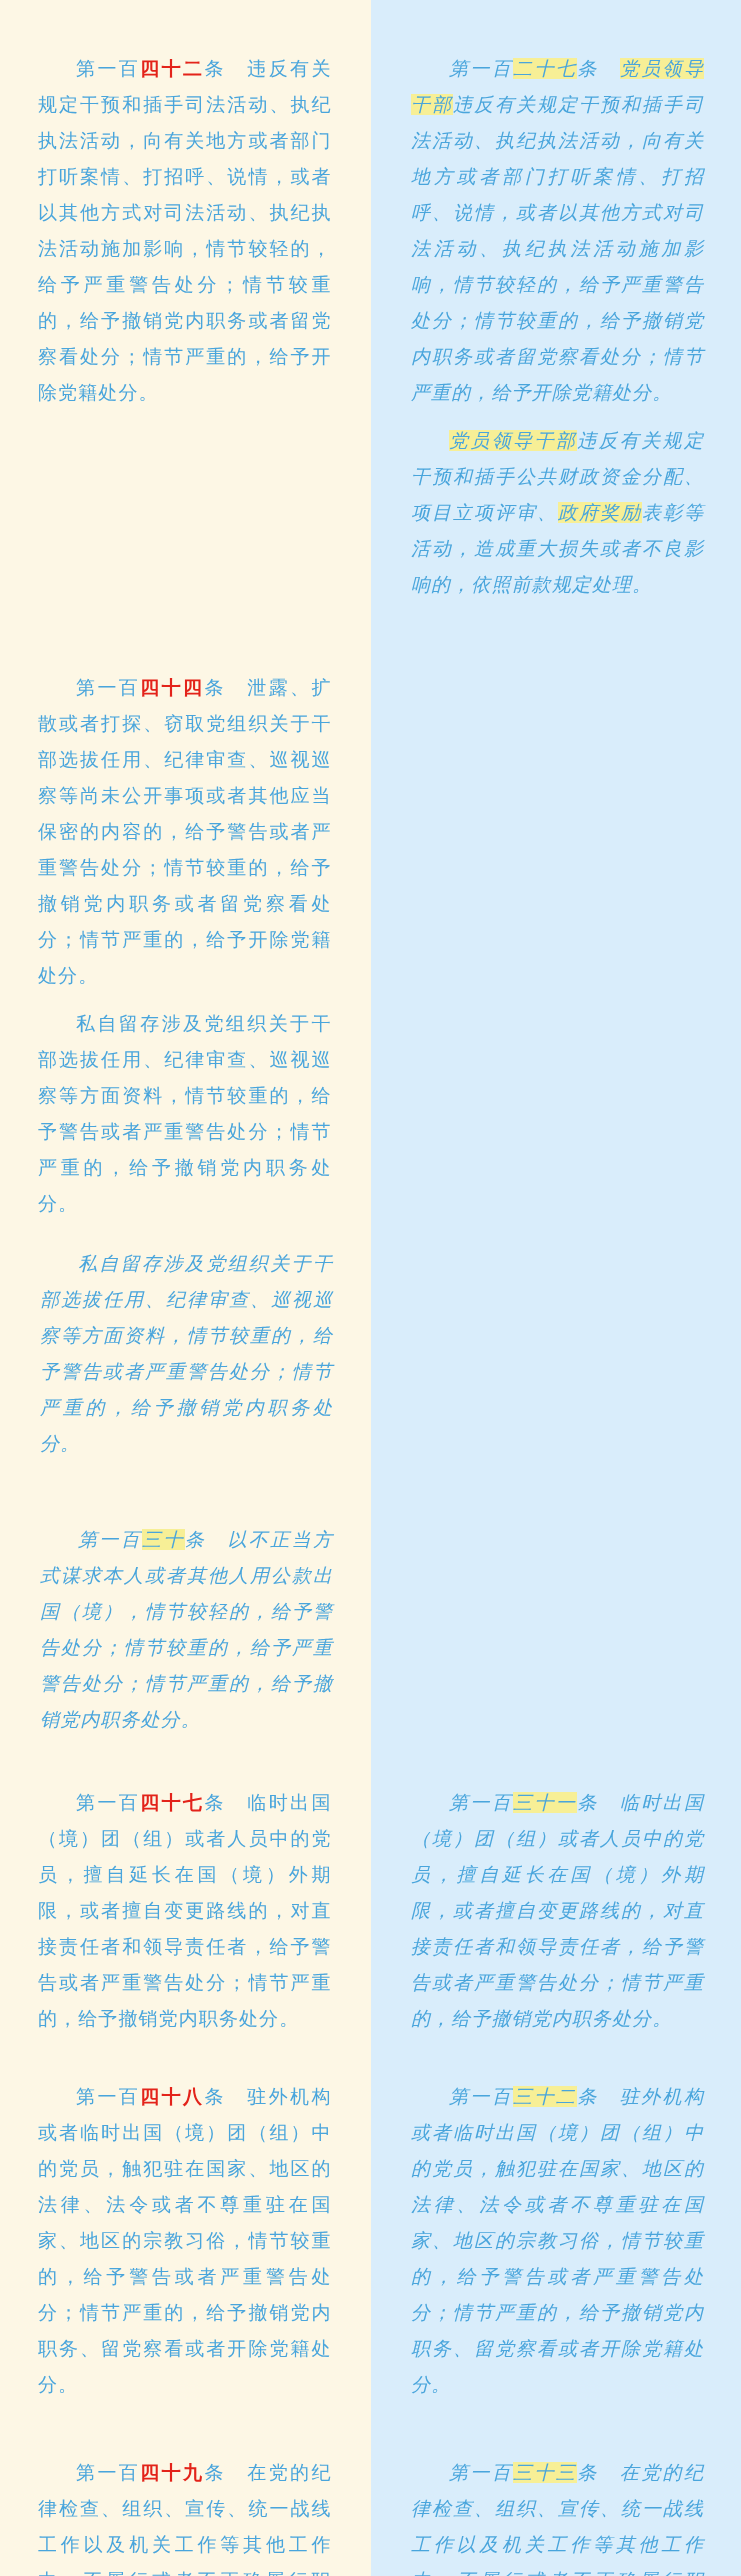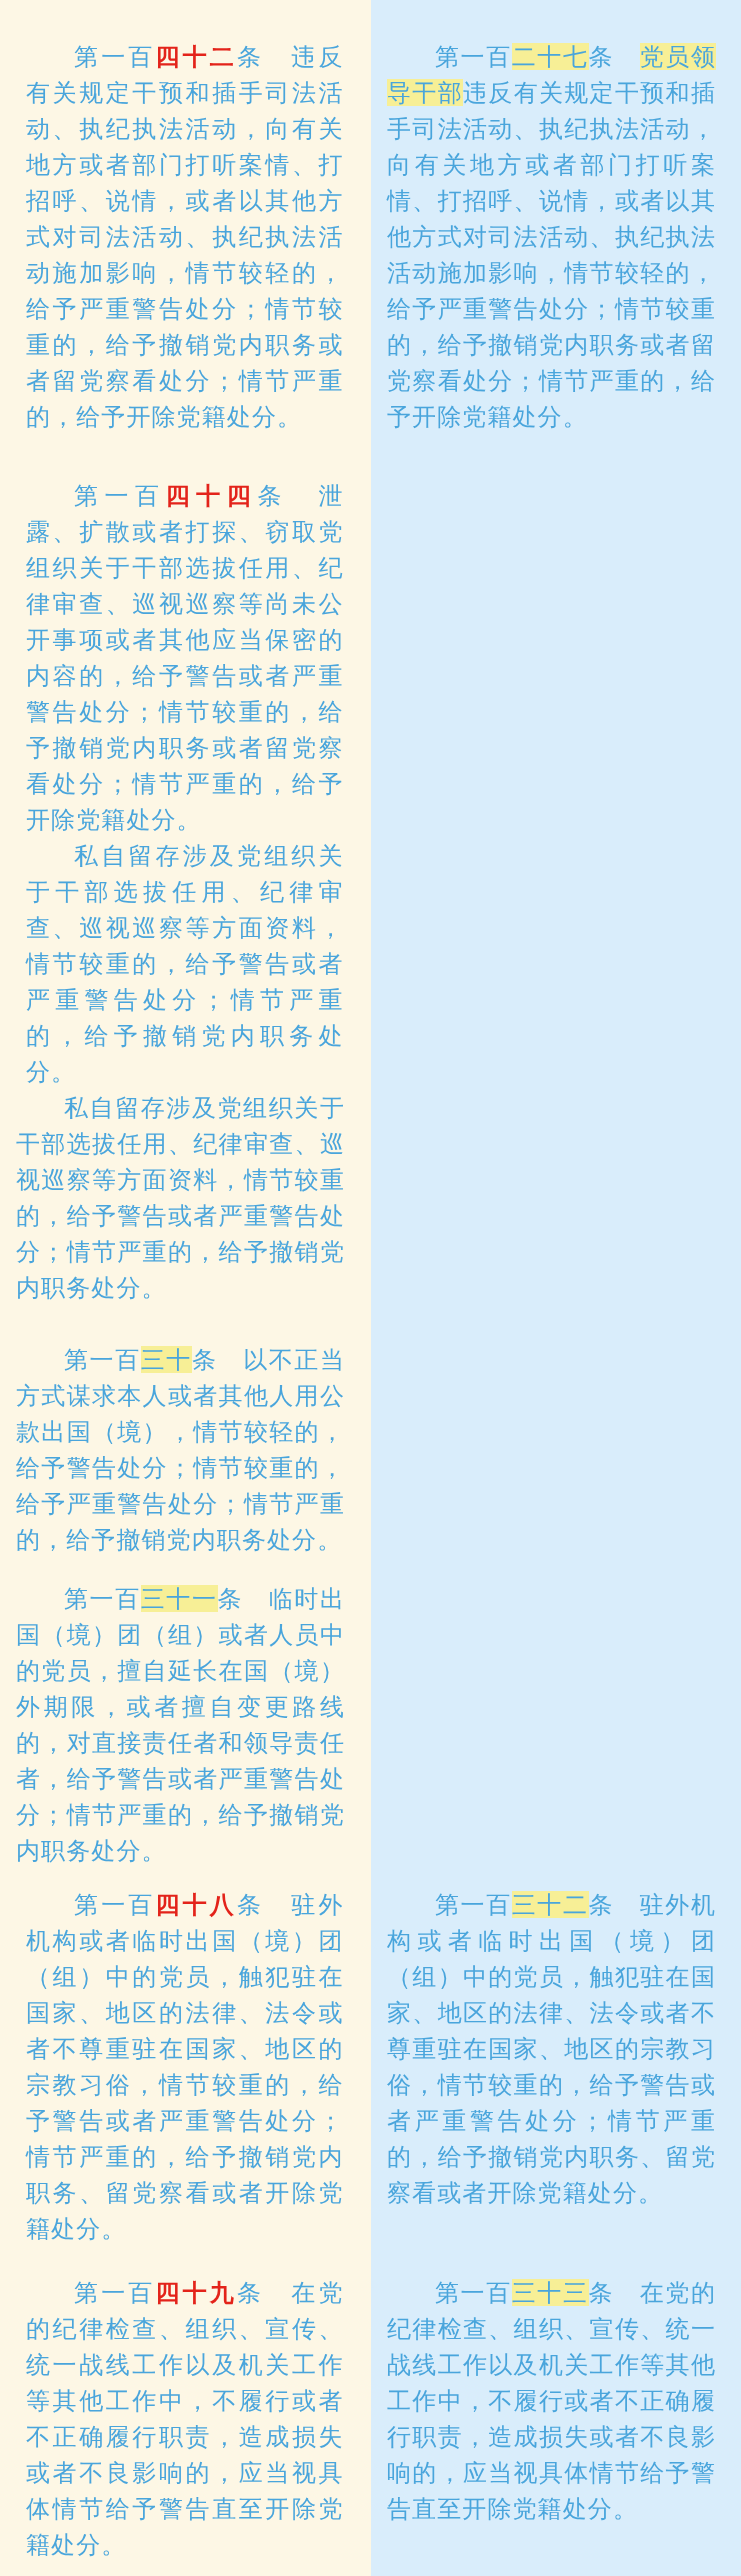--- a/index.html
+++ b/index.html
@@ -17,24 +17,24 @@
     overflow:hidden;
     font-family:"Liberation Sans", sans-serif;
   }
   .bg{position:absolute;top:0;height:100%;width:371px;}
   .bg-left{left:0;background:var(--left-bg);}
   .bg-right{left:371px;background:var(--right-bg);}
   .content{position:relative;display:flex;flex-direction:column;}
   .row{display:flex;}
   .cell{width:371px;box-sizing:border-box;}
   .cell.left{padding-left:26px;padding-right:27.4px;}
-  .cell.right{padding-left:16px;padding-right:26px;}
+  .cell.right{padding-left:28px;padding-right:26px;font-style:italic;}
   .para{
-    margin:0;
-    font-size:24px;
+    margin:12px;
+    font-size:19px;
     line-height:36px;
     letter-spacing:1.1px;
     color:var(--blue);
     text-align:justify;
     text-indent:2em;
   }
   .run-r{color:var(--red);font-weight:bold;}
   .run-h{background:var(--hl);}
   
   .row:nth-child(1){padding-top:39px;}
@@ -52,20 +52,21 @@
 <div id="page">
   <div class="bg bg-left"></div>
   <div class="bg bg-right"></div>
   <div class="content">
       <div class="row">
         <div class="cell left">
           <p class="para"><span class="run-n">第一百</span><span class="run-r">四十二</span><span class="run-n">条　</span><span class="run-n">违反有关规定干预和插手司法活动、执纪执法活动，向有关地方或者部门打听案情、打招呼、说情，或者以其他方式对司法活动、执纪执法活动施加影响，情节较轻的，给予严重警告处分；情节较重的，给予撤销党内职务或者留党察看处分；情节严重的，给予开除党籍处分。</span></p>
         </div>
         <div class="cell right">
           <p class="para"><span class="run-n">第一百</span><span class="run-h">二十七</span><span class="run-n">条　</span><span class="run-h">党员领导干部</span><span class="run-n">违反有关规定干预和插手司法活动、执纪执法活动，向有关地方或者部门打听案情、打招呼、说情，或者以其他方式对司法活动、执纪执法活动施加影响，情节较轻的，给予严重警告处分；情节较重的，给予撤销党内职务或者留党察看处分；情节严重的，给予开除党籍处分。</span></p>
+          <p class="para"><span class="run-h">党员领导干部</span><span class="run-n">违反有关规定干预和插手公共财政资金分配、项目立项评审、</span><span class="run-h">政府奖励</span><span class="run-n">表彰等活动，造成重大损失或者不良影响的，依照前款规定处理。</span></p>
         </div>
       </div>
       <div class="row">
         <div class="cell right"></div>
       </div>
       <div class="row">
         <div class="cell left">
           <p class="para"><span class="run-n">第一百</span><span class="run-r">四十四</span><span class="run-n">条　</span><span class="run-n">泄露、扩散或者打探、窃取党组织关于干部选拔任用、纪律审查、巡视巡察等尚未公开事项或者其他应当保密的内容的，给予警告或者严重警告处分；情节较重的，给予撤销党内职务或者留党察看处分；情节严重的，给予开除党籍处分。</span></p>
           <p class="para"><span class="run-n">私自留存涉及党组织关于干部选拔任用、纪律审查、巡视巡察等方面资料，情节较重的，给予警告或者严重警告处分；情节严重的，给予撤销党内职务处分。</span></p>
         </div>
@@ -74,20 +75,23 @@
         </div>
       </div>
       <div class="row">
       </div>
       <div class="row">
         <div class="cell right">
           <p class="para"><span class="run-n">第一百</span><span class="run-h">三十</span><span class="run-n">条　</span><span class="run-n">以不正当方式谋求本人或者其他人用公款出国（境），情节较轻的，给予警告处分；情节较重的，给予严重警告处分；情节严重的，给予撤销党内职务处分。</span></p>
         </div>
       </div>
       <div class="row">
+        <div class="cell left">
+          <p class="para"><span class="run-n">第一百</span><span class="run-r">四十七</span><span class="run-n">条　</span><span class="run-n">临时出国（境）团（组）或者人员中的党员，擅自延长在国（境）外期限，或者擅自变更路线的，对直接责任者和领导责任者，给予警告或者严重警告处分；情节严重的，给予撤销党内职务处分。</span></p>
+        </div>
         <div class="cell right">
           <p class="para"><span class="run-n">第一百</span><span class="run-h">三十一</span><span class="run-n">条　</span><span class="run-n">临时出国（境）团（组）或者人员中的党员，擅自延长在国（境）外期限，或者擅自变更路线的，对直接责任者和领导责任者，给予警告或者严重警告处分；情节严重的，给予撤销党内职务处分。</span></p>
         </div>
       </div>
       <div class="row">
         <div class="cell left">
           <p class="para"><span class="run-n">第一百</span><span class="run-r">四十八</span><span class="run-n">条　</span><span class="run-n">驻外机构或者临时出国（境）团（组）中的党员，触犯驻在国家、地区的法律、法令或者不尊重驻在国家、地区的宗教习俗，情节较重的，给予警告或者严重警告处分；情节严重的，给予撤销党内职务、留党察看或者开除党籍处分。</span></p>
         </div>
         <div class="cell right">
           <p class="para"><span class="run-n">第一百</span><span class="run-h">三十二</span><span class="run-n">条　</span><span class="run-n">驻外机构或者临时出国（境）团（组）中的党员，触犯驻在国家、地区的法律、法令或者不尊重驻在国家、地区的宗教习俗，情节较重的，给予警告或者严重警告处分；情节严重的，给予撤销党内职务、留党察看或者开除党籍处分。</span></p>

